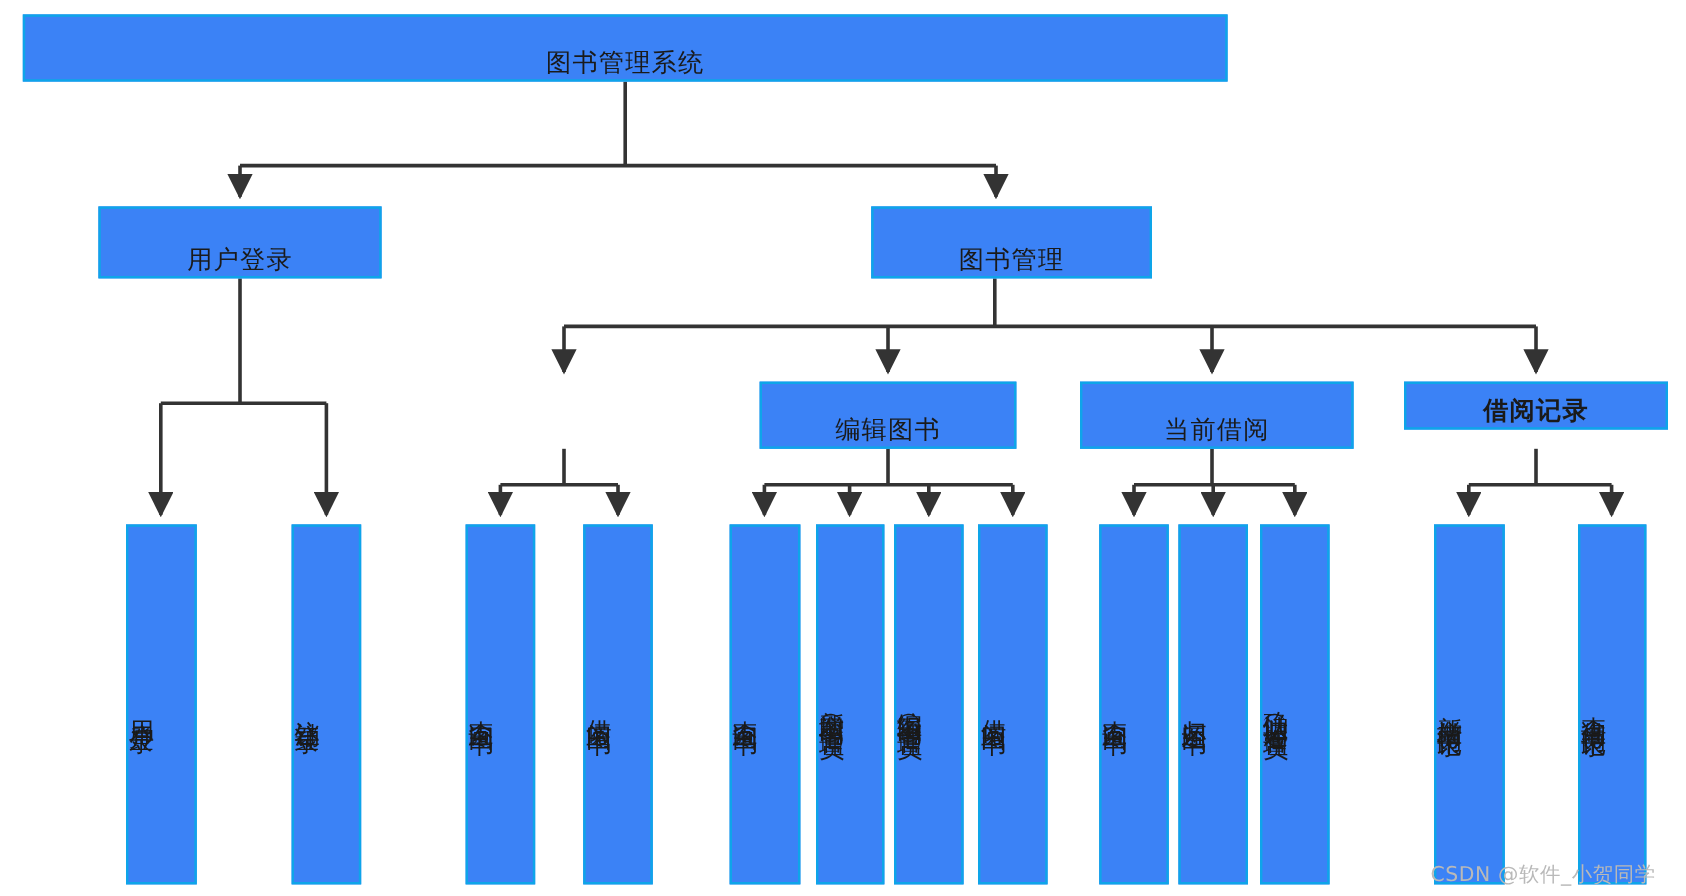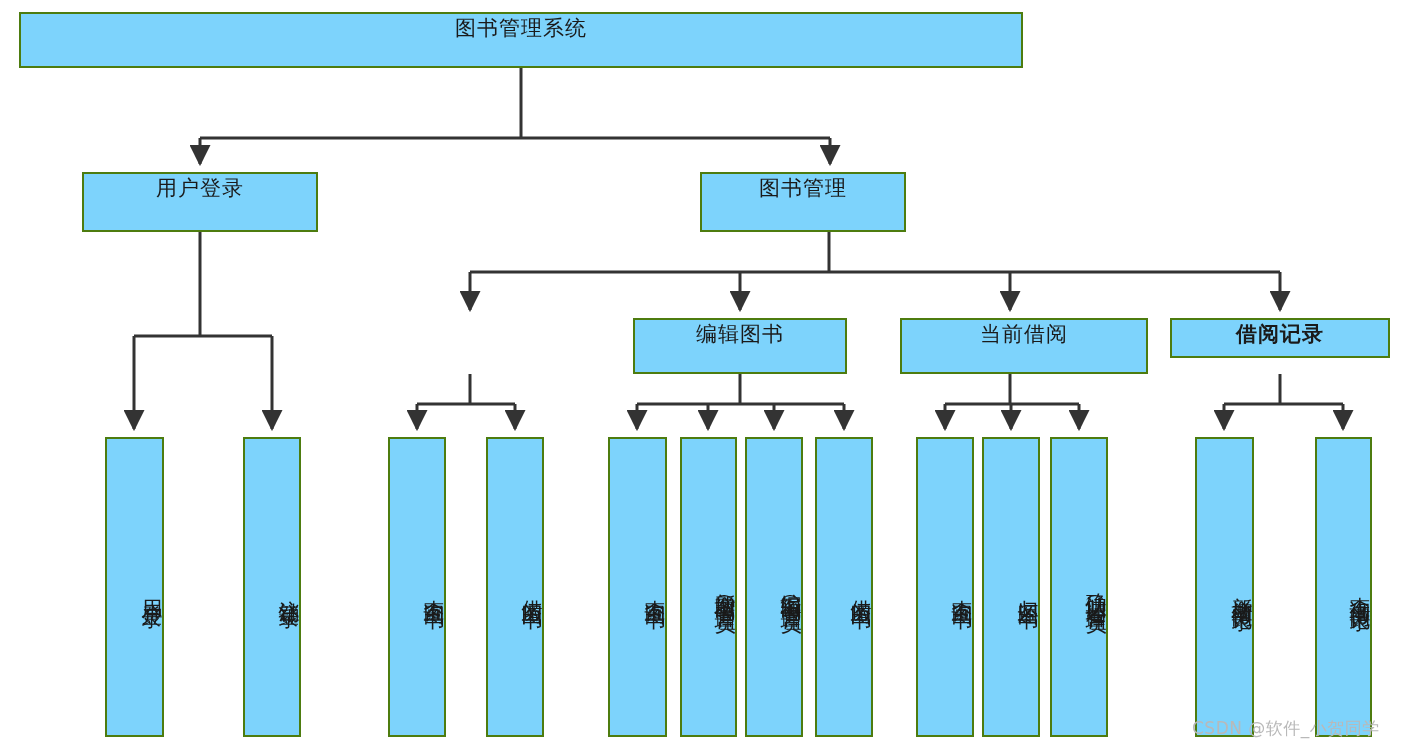--- a/index.html
+++ b/index.html
@@ -20,24 +20,24 @@
   #wires {
     position: absolute;
     left: 0;
     top: 0;
     width: 1405px;
     height: 747px;
   }
   .node {
     position: absolute;
     box-sizing: border-box;
-    background: #7dd3fc;
-    border: 2px solid #4d7c0f;
+    background: #3b82f6;
+    border: 2px solid #0ea5e9;
     display: flex;
-    align-items: flex-start;
+    align-items: flex-end;
     justify-content: center;
     color: #1a1a1a;
   }
   .node.horiz {
     font-size: 21px;
     letter-spacing: 1px;
   }
   .node.vert {
     writing-mode: vertical-rl;
     text-orientation: upright;
@@ -115,28 +115,28 @@
     </g>
   </svg>
 
   <div class="node horiz" style="left:19px;top:12px;width:1004px;height:56px;">
     <span class="label">图书管理系统</span>
   </div>
 
   <div class="node horiz" style="left:82px;top:172px;width:236px;height:60px;">
     <span class="label">用户登录</span>
   </div>
-  <div class="node horiz" style="left:700px;top:172px;width:206px;height:60px;">
+  <div class="node horiz" style="left:726px;top:172px;width:234px;height:60px;">
     <span class="label">图书管理</span>
   </div>
 
   <div class="node horiz" style="left:633px;top:318px;width:214px;height:56px;">
     <span class="label">编辑图书</span>
   </div>
-  <div class="node horiz" style="left:900px;top:318px;width:248px;height:56px;">
+  <div class="node horiz" style="left:900px;top:318px;width:228px;height:56px;">
     <span class="label">当前借阅</span>
   </div>
   <div class="node horiz" style="left:1170px;top:318px;width:220px;height:40px;font-weight:bold;">
     <span class="label">借阅记录</span>
   </div>
 
   <div class="node vert" style="left:105px;top:437px;width:59px;height:300px;">
     <span class="label">用户登录</span>
   </div>
   <div class="node vert" style="left:243px;top:437px;width:58px;height:300px;">

